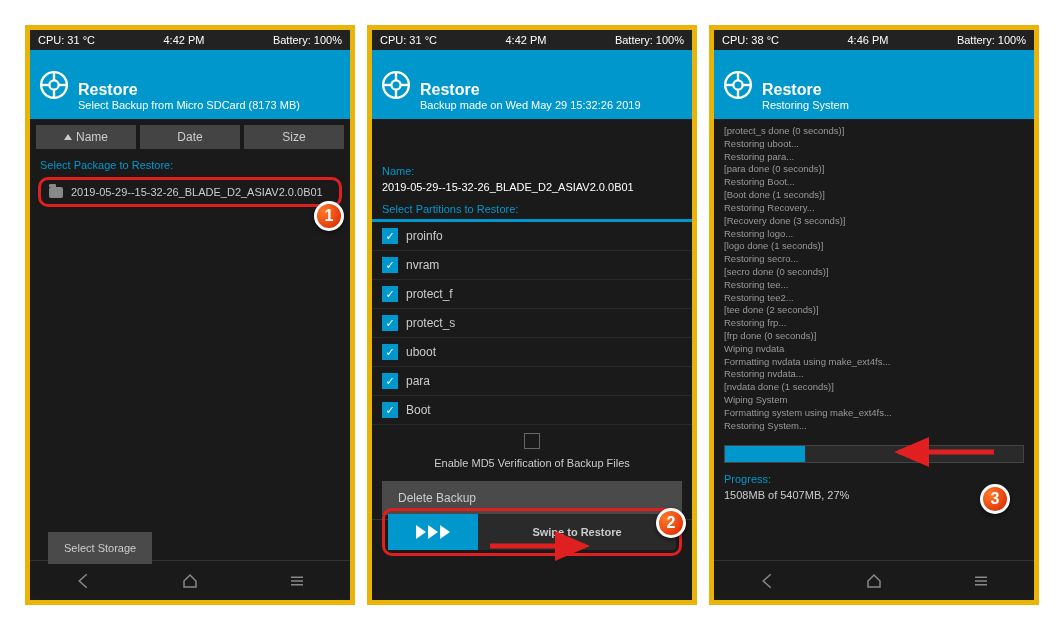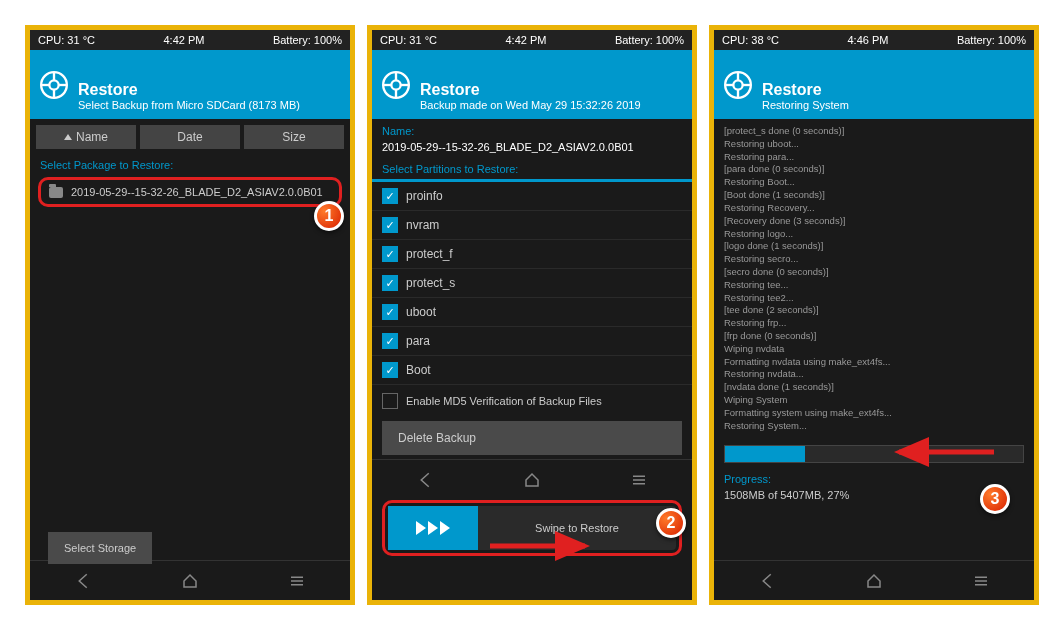--- a/index.html
+++ b/index.html
@@ -16,29 +16,29 @@
 .sort-btn .tri { width: 0; height: 0; border-left: 4px solid transparent; border-right: 4px solid transparent; border-bottom: 6px solid #ccc; }
 .section-label { color: #0098cc; font-size: 11px; padding: 4px 10px; }
 .body-area { flex: 1; padding: 0 8px; overflow: hidden; position: relative; }
 .folder-row { border: 3px solid #e02020; border-radius: 10px; padding: 6px 8px; display: flex; align-items: center; gap: 8px; color: #ccc; font-size: 11px; margin: 2px 0; background: #1a1a1a; }
 .folder-icon { width: 14px; height: 11px; background: #888; border-radius: 2px; position: relative; }
 .folder-icon::before { content: ""; position: absolute; top: -3px; left: 0; width: 7px; height: 3px; background: #888; border-radius: 1px 1px 0 0; }
 .select-storage { position: absolute; bottom: 36px; left: 18px; background: #4a4a4a; color: #ccc; padding: 10px 16px; font-size: 11px; }
 .navbar { height: 40px; display: flex; justify-content: space-around; align-items: center; background: #1a1a1a; border-top: 1px solid #333; }
 .nav-icon { width: 18px; height: 18px; }
 .name-block { padding: 6px 10px; color: #fff; font-size: 11px; }
-.name-block .lbl { color: #0098cc; margin-bottom: 4px; }
+.name-block .lbl { color: #0098cc; margin-bottom: 4px; margin-top: 40px; }
 .partition-list { border-top: 3px solid #0098cc; max-height: 210px; overflow: hidden; }
 .part-row { display: flex; align-items: center; gap: 8px; padding: 6px 10px; color: #ccc; font-size: 12px; border-bottom: 1px solid #2a2a2a; }
 .checkbox { width: 16px; height: 16px; background: #0098cc; display: flex; align-items: center; justify-content: center; color: #fff; font-size: 11px; }
 .checkbox.empty { background: transparent; border: 1px solid #666; }
-.md5-row { display: flex; align-items: center; gap: 8px; padding: 8px 10px; color: #ccc; font-size: 11px; }
+.md5-row { display: flex; align-items: center; gap: 8px; padding: 8px 10px; color: #ccc; font-size: 11px; flex-direction: column; }
 .delete-btn { background: #4a4a4a; color: #ccc; padding: 10px 16px; font-size: 12px; margin: 4px 10px; display: inline-block; }
 .swipe-container { position: absolute; bottom: 44px; left: 10px; right: 10px; border: 3px solid #e02020; border-radius: 10px; padding: 3px; }
-.swipe-track { background: #2a2a2a; border-radius: 4px; height: 44px; display: flex; align-items: center; position: relative; }
+.swipe-track { background: #2a2a2a; border-radius: 4px; height: 36px; display: flex; align-items: center; position: relative; font-weight: bold; }
 .swipe-handle { background: #0098cc; width: 90px; height: 100%; display: flex; align-items: center; justify-content: center; gap: 2px; }
 .swipe-handle .arr { width: 0; height: 0; border-top: 7px solid transparent; border-bottom: 7px solid transparent; border-left: 10px solid #fff; }
 .swipe-label { color: #ccc; font-size: 11px; flex: 1; text-align: center; }
 .log-area { padding: 6px 10px; font-family: monospace; font-size: 9.5px; color: #999; line-height: 1.35; }
 .log-area .line { white-space: nowrap; overflow: hidden; }
 .progress-bar { margin: 6px 10px; height: 18px; background: #2a2a2a; border: 1px solid #444; position: relative; }
 .progress-fill { height: 100%; background: #0098cc; }
 .progress-text { padding: 4px 10px; color: #ccc; font-size: 11px; }
 .progress-text .lbl { color: #0098cc; margin-bottom: 4px; }
 .badge { position: absolute; width: 30px; height: 30px; border-radius: 50%; background: radial-gradient(circle at 30% 30%, #ff7a2a, #d82000); border: 3px solid #fff; color: #fff; font-weight: bold; font-size: 16px; display: flex; align-items: center; justify-content: center; box-shadow: 0 2px 4px rgba(0,0,0,.5); z-index: 10; }

